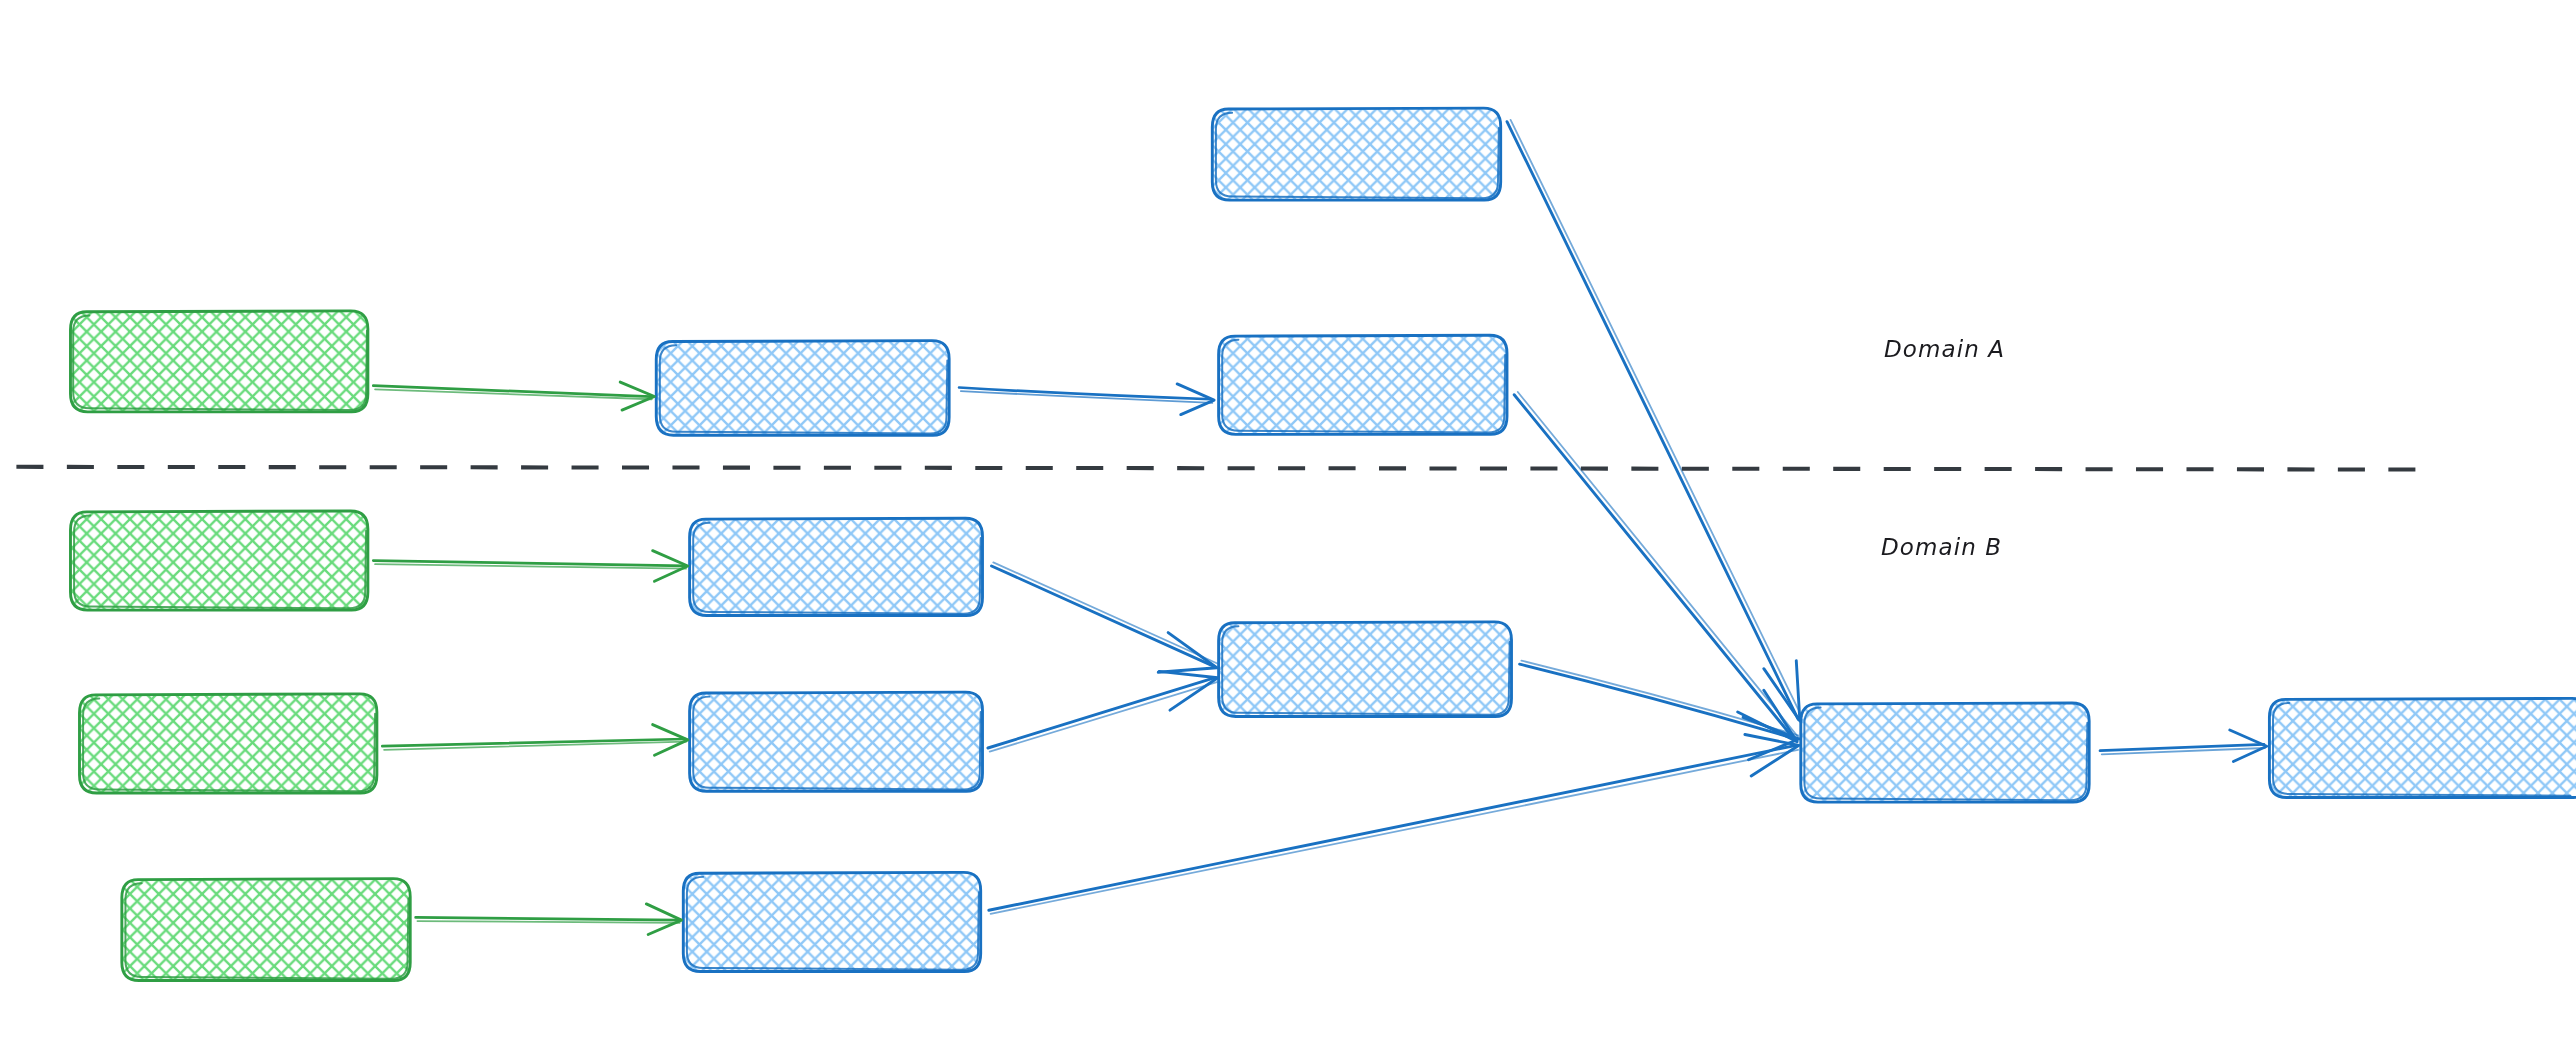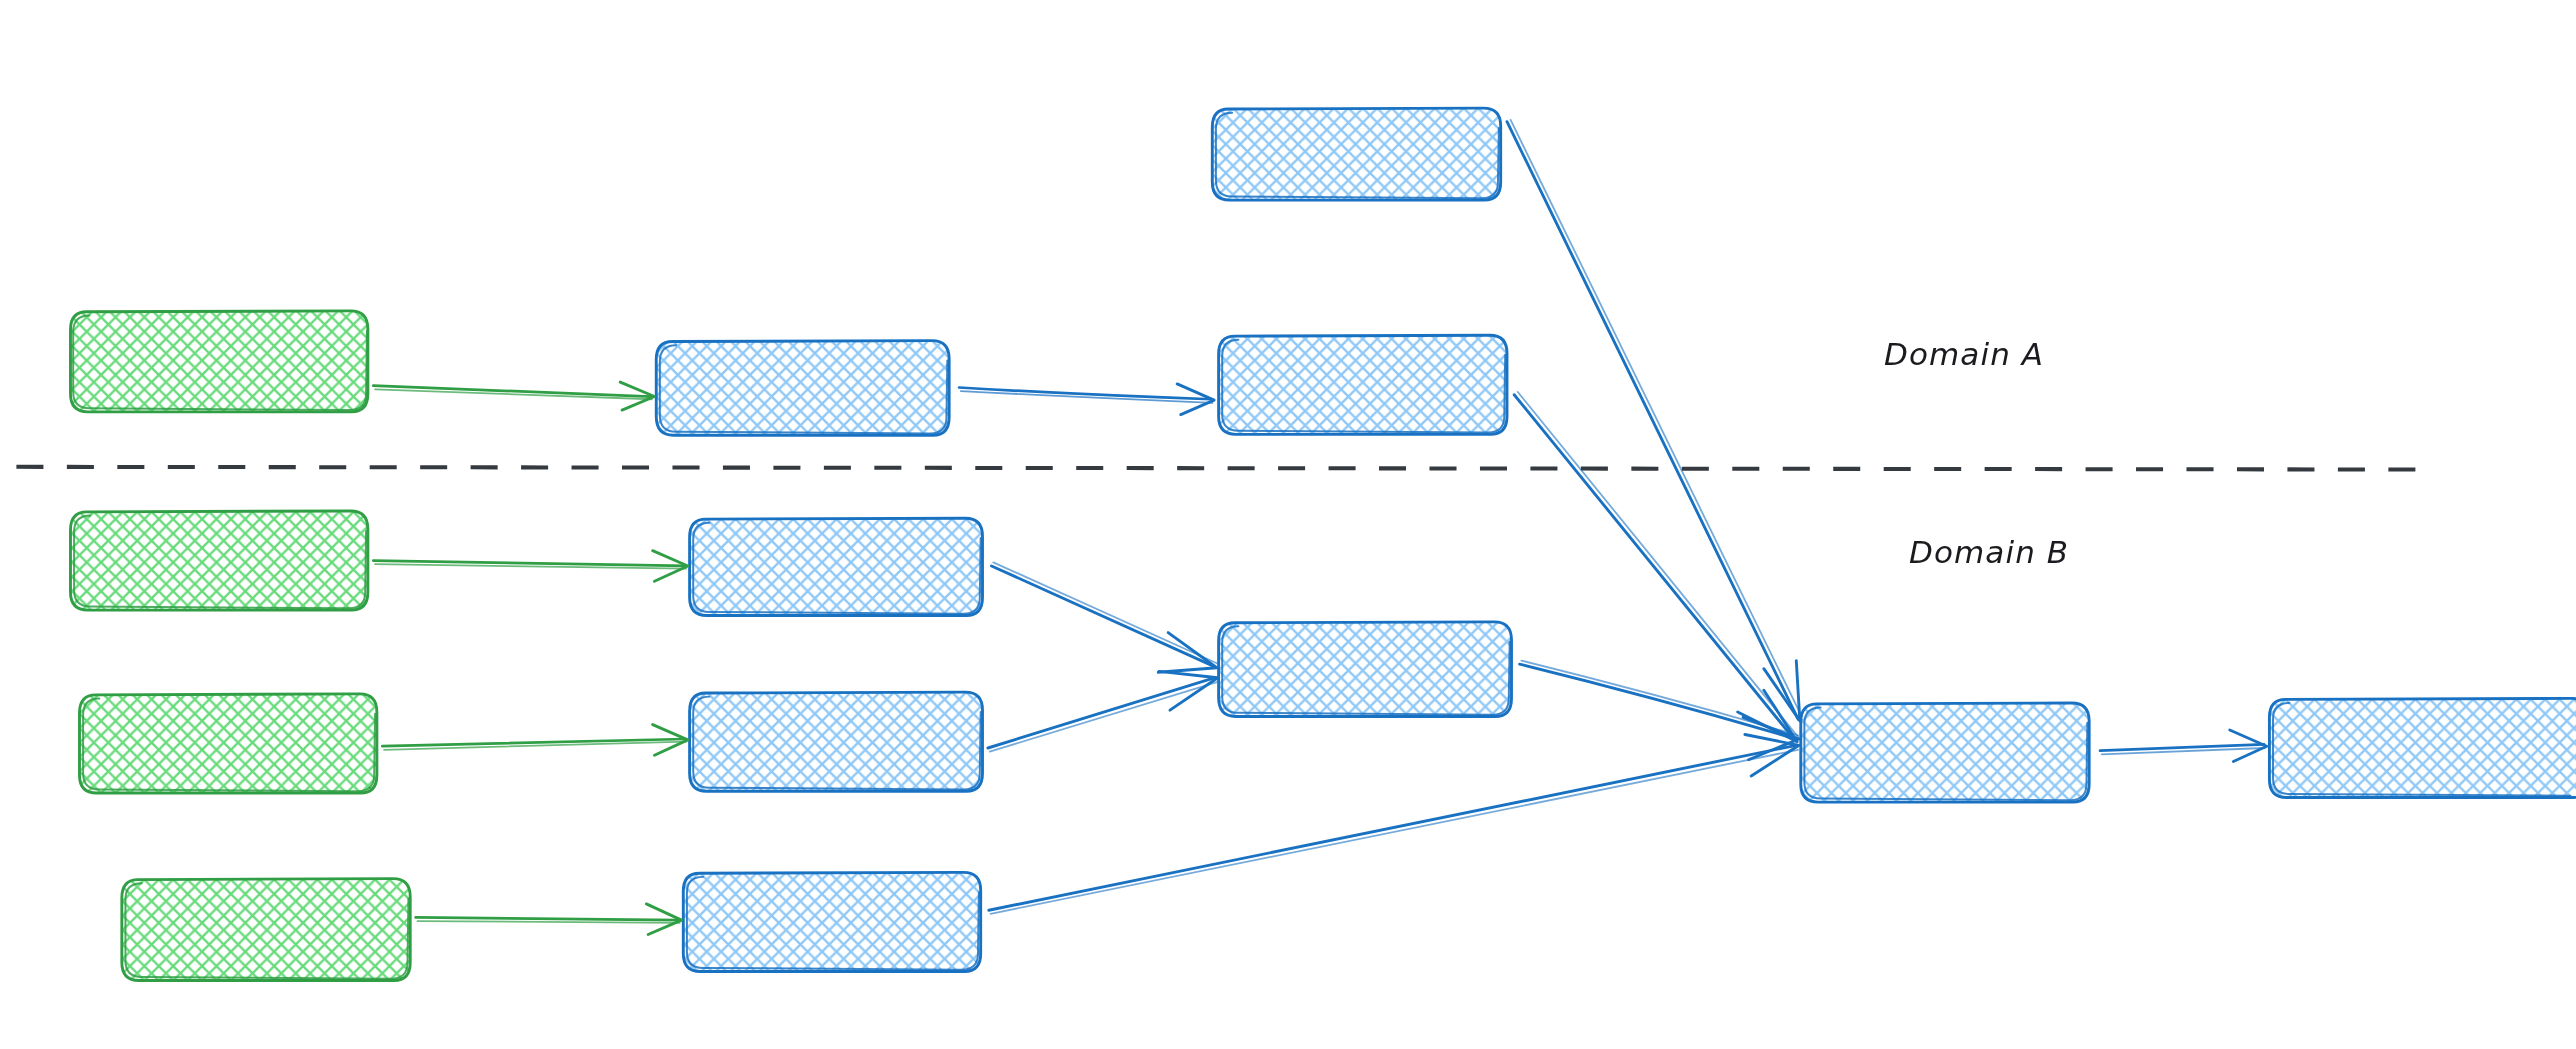--- a/index.html
+++ b/index.html
@@ -22,30 +22,30 @@
     position: absolute;
     top: 0;
     left: 0;
     width: 2576px;
     height: 1049px;
     display: block;
   }
   .domain-label {
     position: absolute;
     font-family: "DejaVu Sans", sans-serif;
-    font-size: 31px;
+    font-size: 23px;
     font-style: italic;
     font-weight: 500;
     letter-spacing: 1.1px;
     color: #1b1b1f;
     white-space: nowrap;
     user-select: none;
   }
   #label-domain-a { left: 1884px; top: 336px; }
-  #label-domain-b { left: 1881px; top: 534px; margin-left: 28px; }
+  #label-domain-b { left: 1881px; top: 534px; }
 </style>
 </head>
 <body>
 
 <div id="canvas-wrap">
 
   <svg id="diagram-svg" viewBox="0 0 2858 1164" xmlns="http://www.w3.org/2000/svg">
     <defs>
       <pattern id="hatch-green" width="16" height="16" patternUnits="userSpaceOnUse">
         <rect width="16" height="16" fill="#ffffff"></rect>

